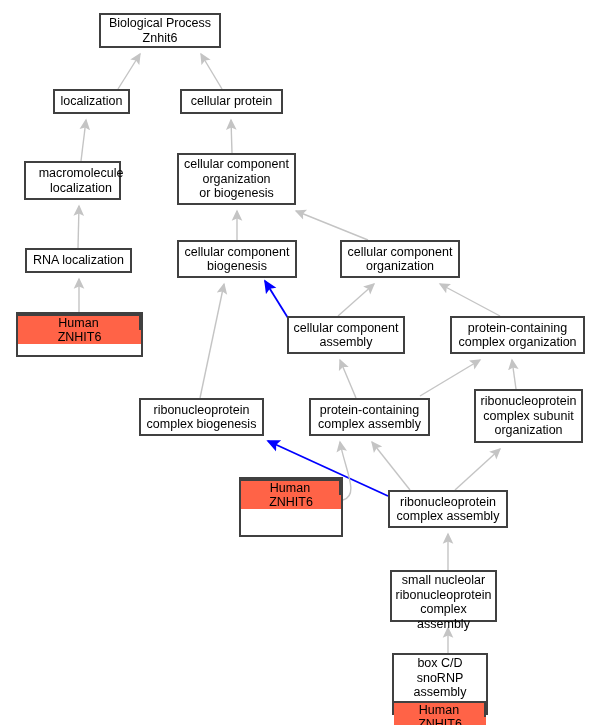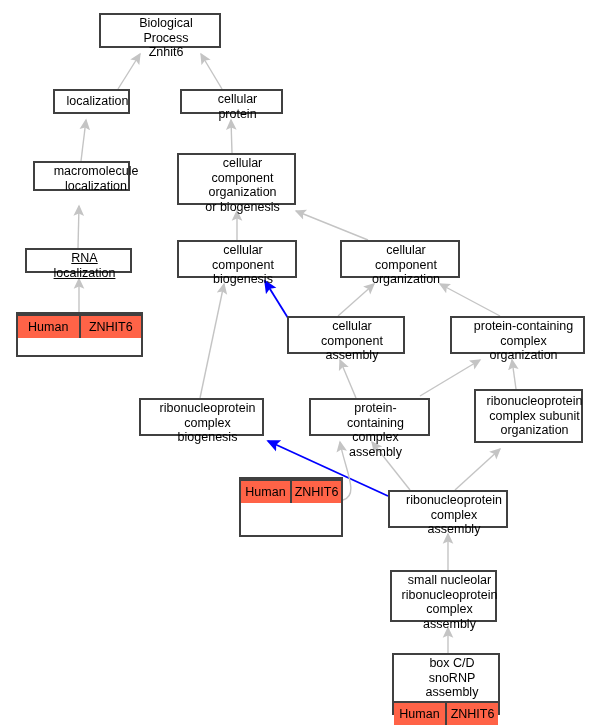--- a/index.html
+++ b/index.html
@@ -38,25 +38,24 @@
     flex: 1 1 auto;
     display: flex;
     align-items: center;
     justify-content: center;
     text-align: center;
     font-size: 12.5px;
     line-height: 14.5px;
     color: #000000;
     padding: 1px 3px;
     white-space: pre-line;
-    margin-left: 12px;
   }
   .gene-row {
     display: flex;
-    flex-direction: row;
+    flex-direction: column;
     border-top: 2px solid #404040;
     height: 22px;
     flex: 0 0 22px;
   }
   .gene-cell {
     flex: 1 1 50%;
     display: flex;
     align-items: center;
     justify-content: center;
     font-size: 12.5px;
@@ -108,30 +107,30 @@
       <div class="node" style="left: 99px; top: 13px; width: 122px; height: 35px;">
         <div class="node-label">Biological Process
 Znhit6</div>
       </div>
       <div class="node" style="left: 53px; top: 89px; width: 77px; height: 25px;">
         <div class="node-label">localization</div>
       </div>
       <div class="node" style="left: 180px; top: 89px; width: 103px; height: 25px;">
         <div class="node-label">cellular protein</div>
       </div>
-      <div class="node" style="left: 33px; top: 161px; width: 97px; height: 30px; padding-left: 17px;">
+      <div class="node" style="left: 24px; top: 161px; width: 97px; height: 39px; padding-left: 17px;">
         <div class="node-label">macromolecule
 localization</div>
       </div>
       <div class="node" style="left: 177px; top: 153px; width: 119px; height: 52px;">
         <div class="node-label">cellular component
 organization
 or biogenesis</div>
       </div>
-      <div class="node" style="left: 25px; top: 248px; width: 107px; height: 25px; text-decoration: underline;">
+      <div class="node" style="left: 25px; top: 248px; width: 107px; height: 25px;">
         <div class="node-label">RNA localization</div>
       </div>
       <div class="node" style="left: 177px; top: 240px; width: 120px; height: 38px;">
         <div class="node-label">cellular component
 biogenesis</div>
       </div>
       <div class="node" style="left: 340px; top: 240px; width: 120px; height: 38px;">
         <div class="node-label">cellular component
 organization</div>
       </div>
@@ -170,21 +169,21 @@
       </div>
       <div class="node" style="left: 388px; top: 490px; width: 120px; height: 38px;">
         <div class="node-label">ribonucleoprotein
 complex assembly</div>
       </div>
       <div class="node" style="left: 390px; top: 570px; width: 107px; height: 52px;">
         <div class="node-label">small nucleolar
 ribonucleoprotein
 complex assembly</div>
       </div>
-      <div class="node" style="left: 392px; top: 653px; width: 108px; height: 62px;">
+      <div class="node" style="left: 392px; top: 653px; width: 96px; height: 62px;">
         <div class="node-label">box C/D snoRNP
 assembly</div>
         <div class="gene-row">
           <div class="gene-cell first">Human</div>
           <div class="gene-cell">ZNHIT6</div>
         </div>
       </div>
     </div>
 </div>
 

